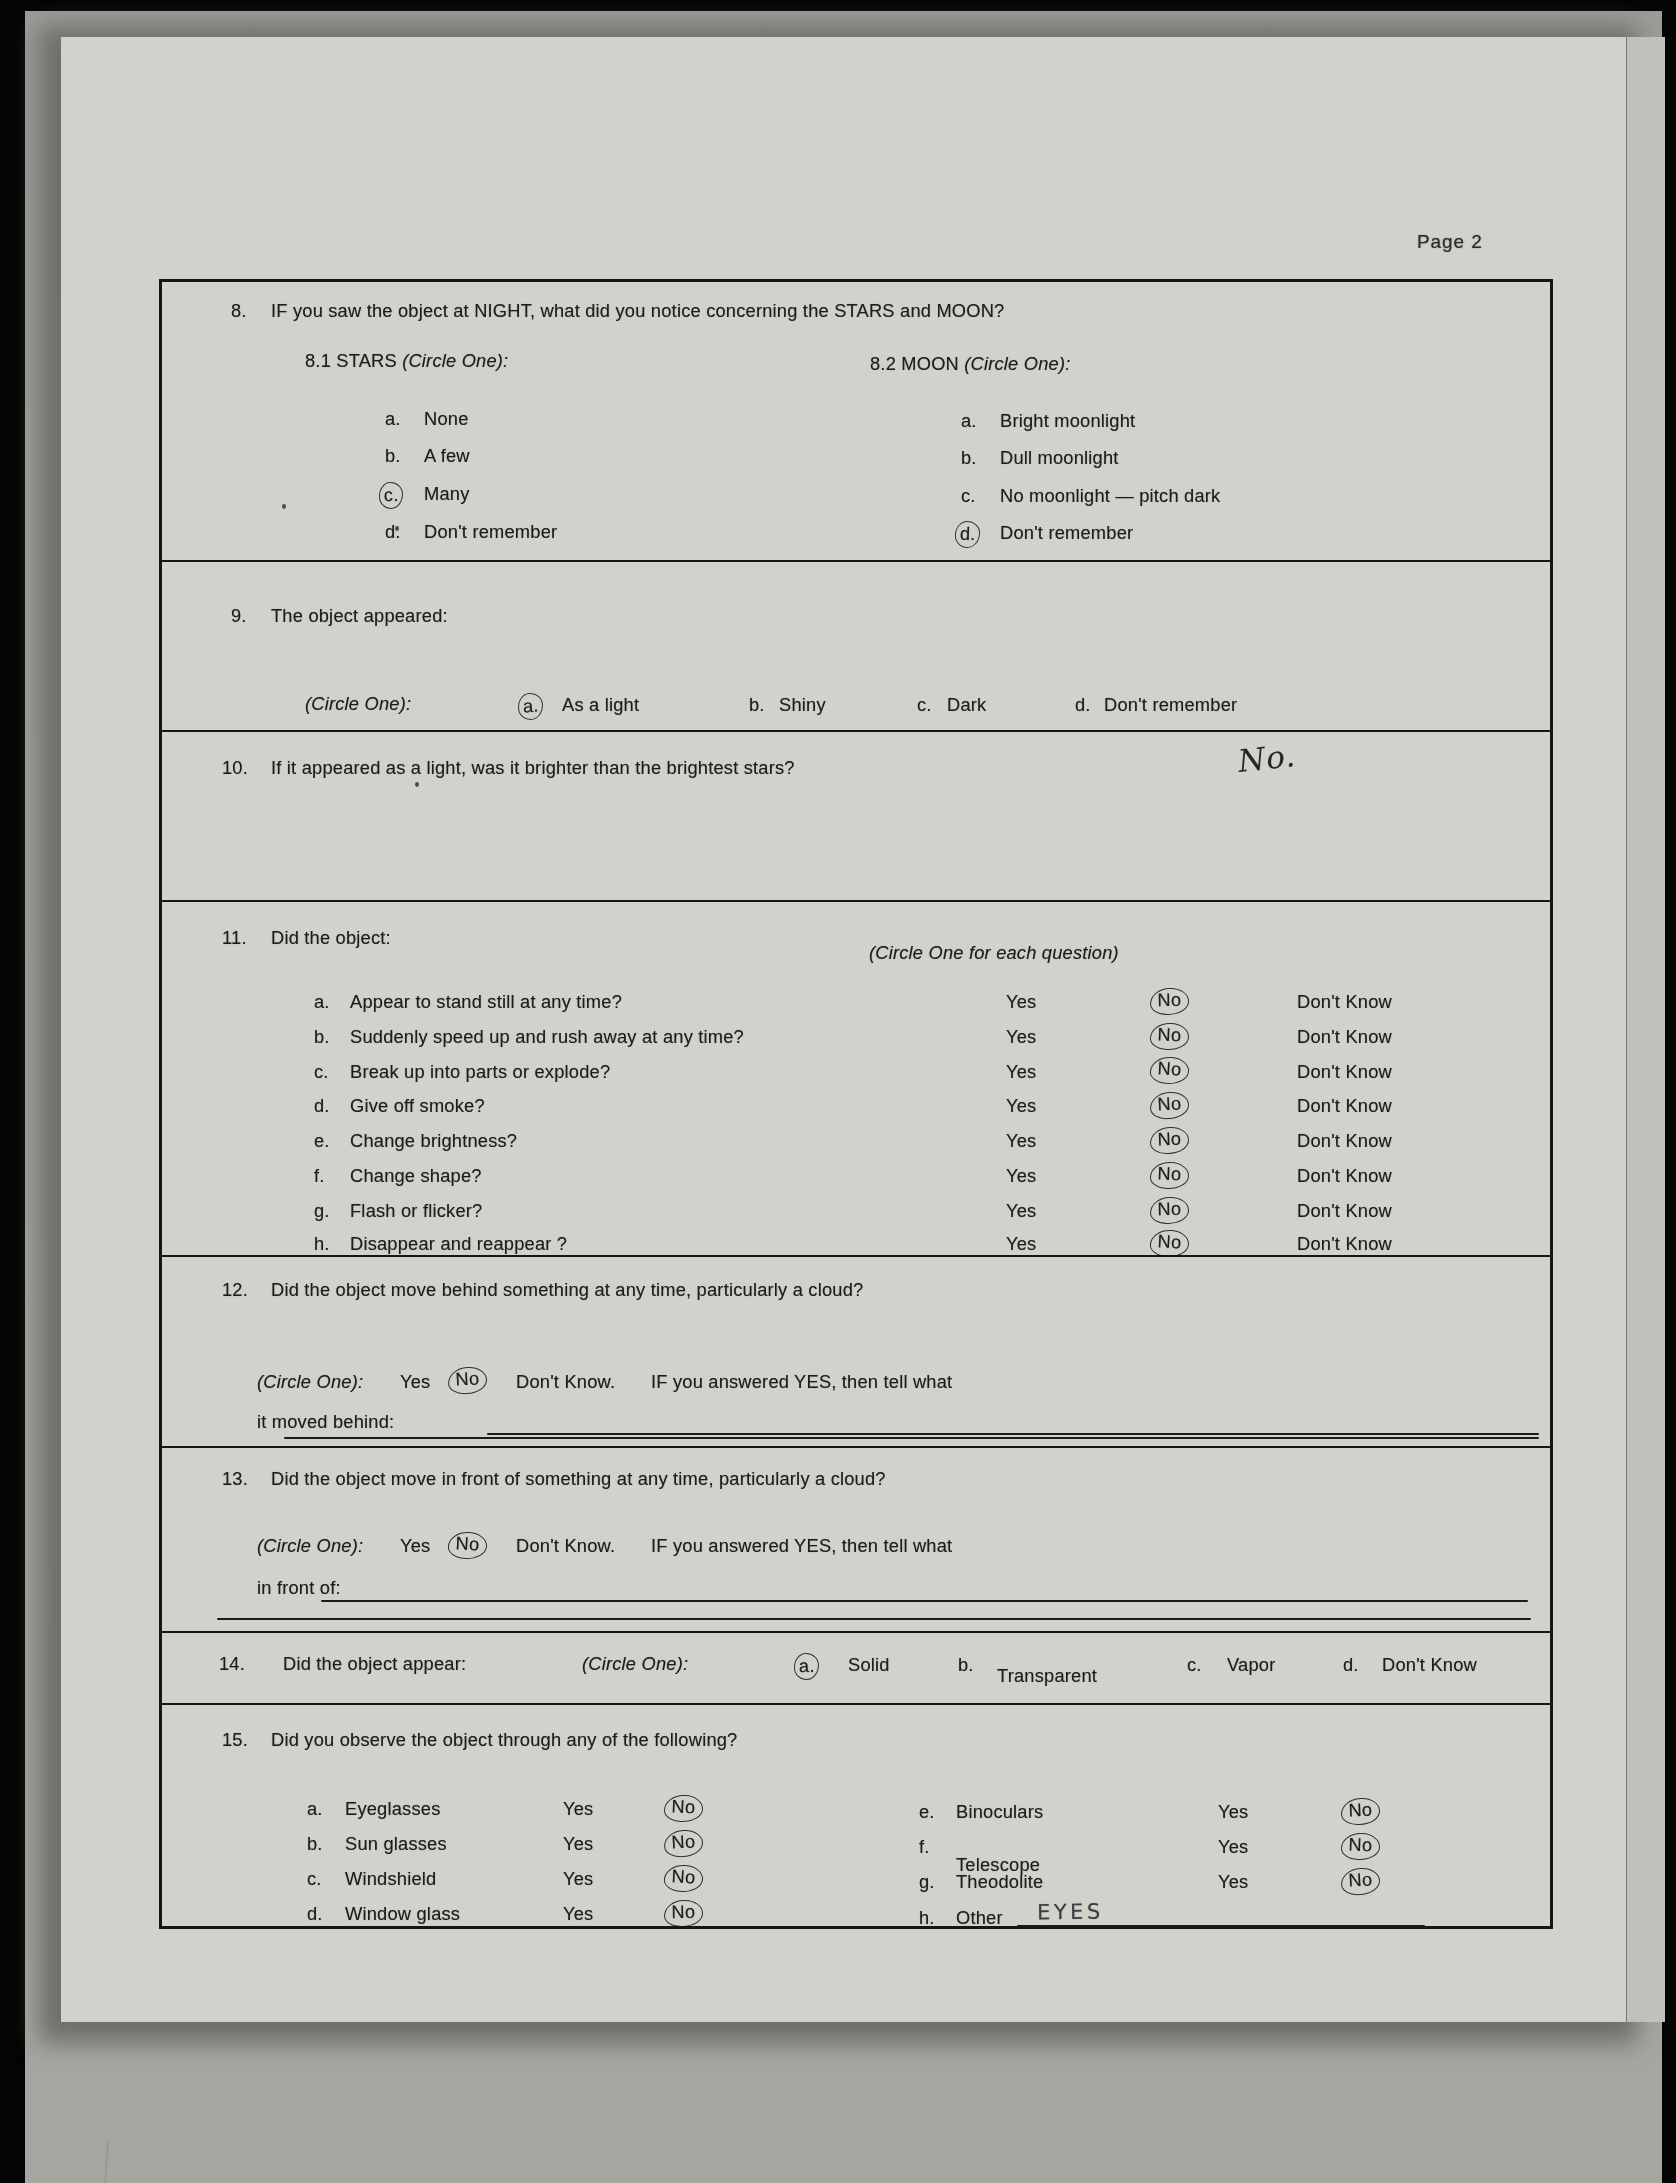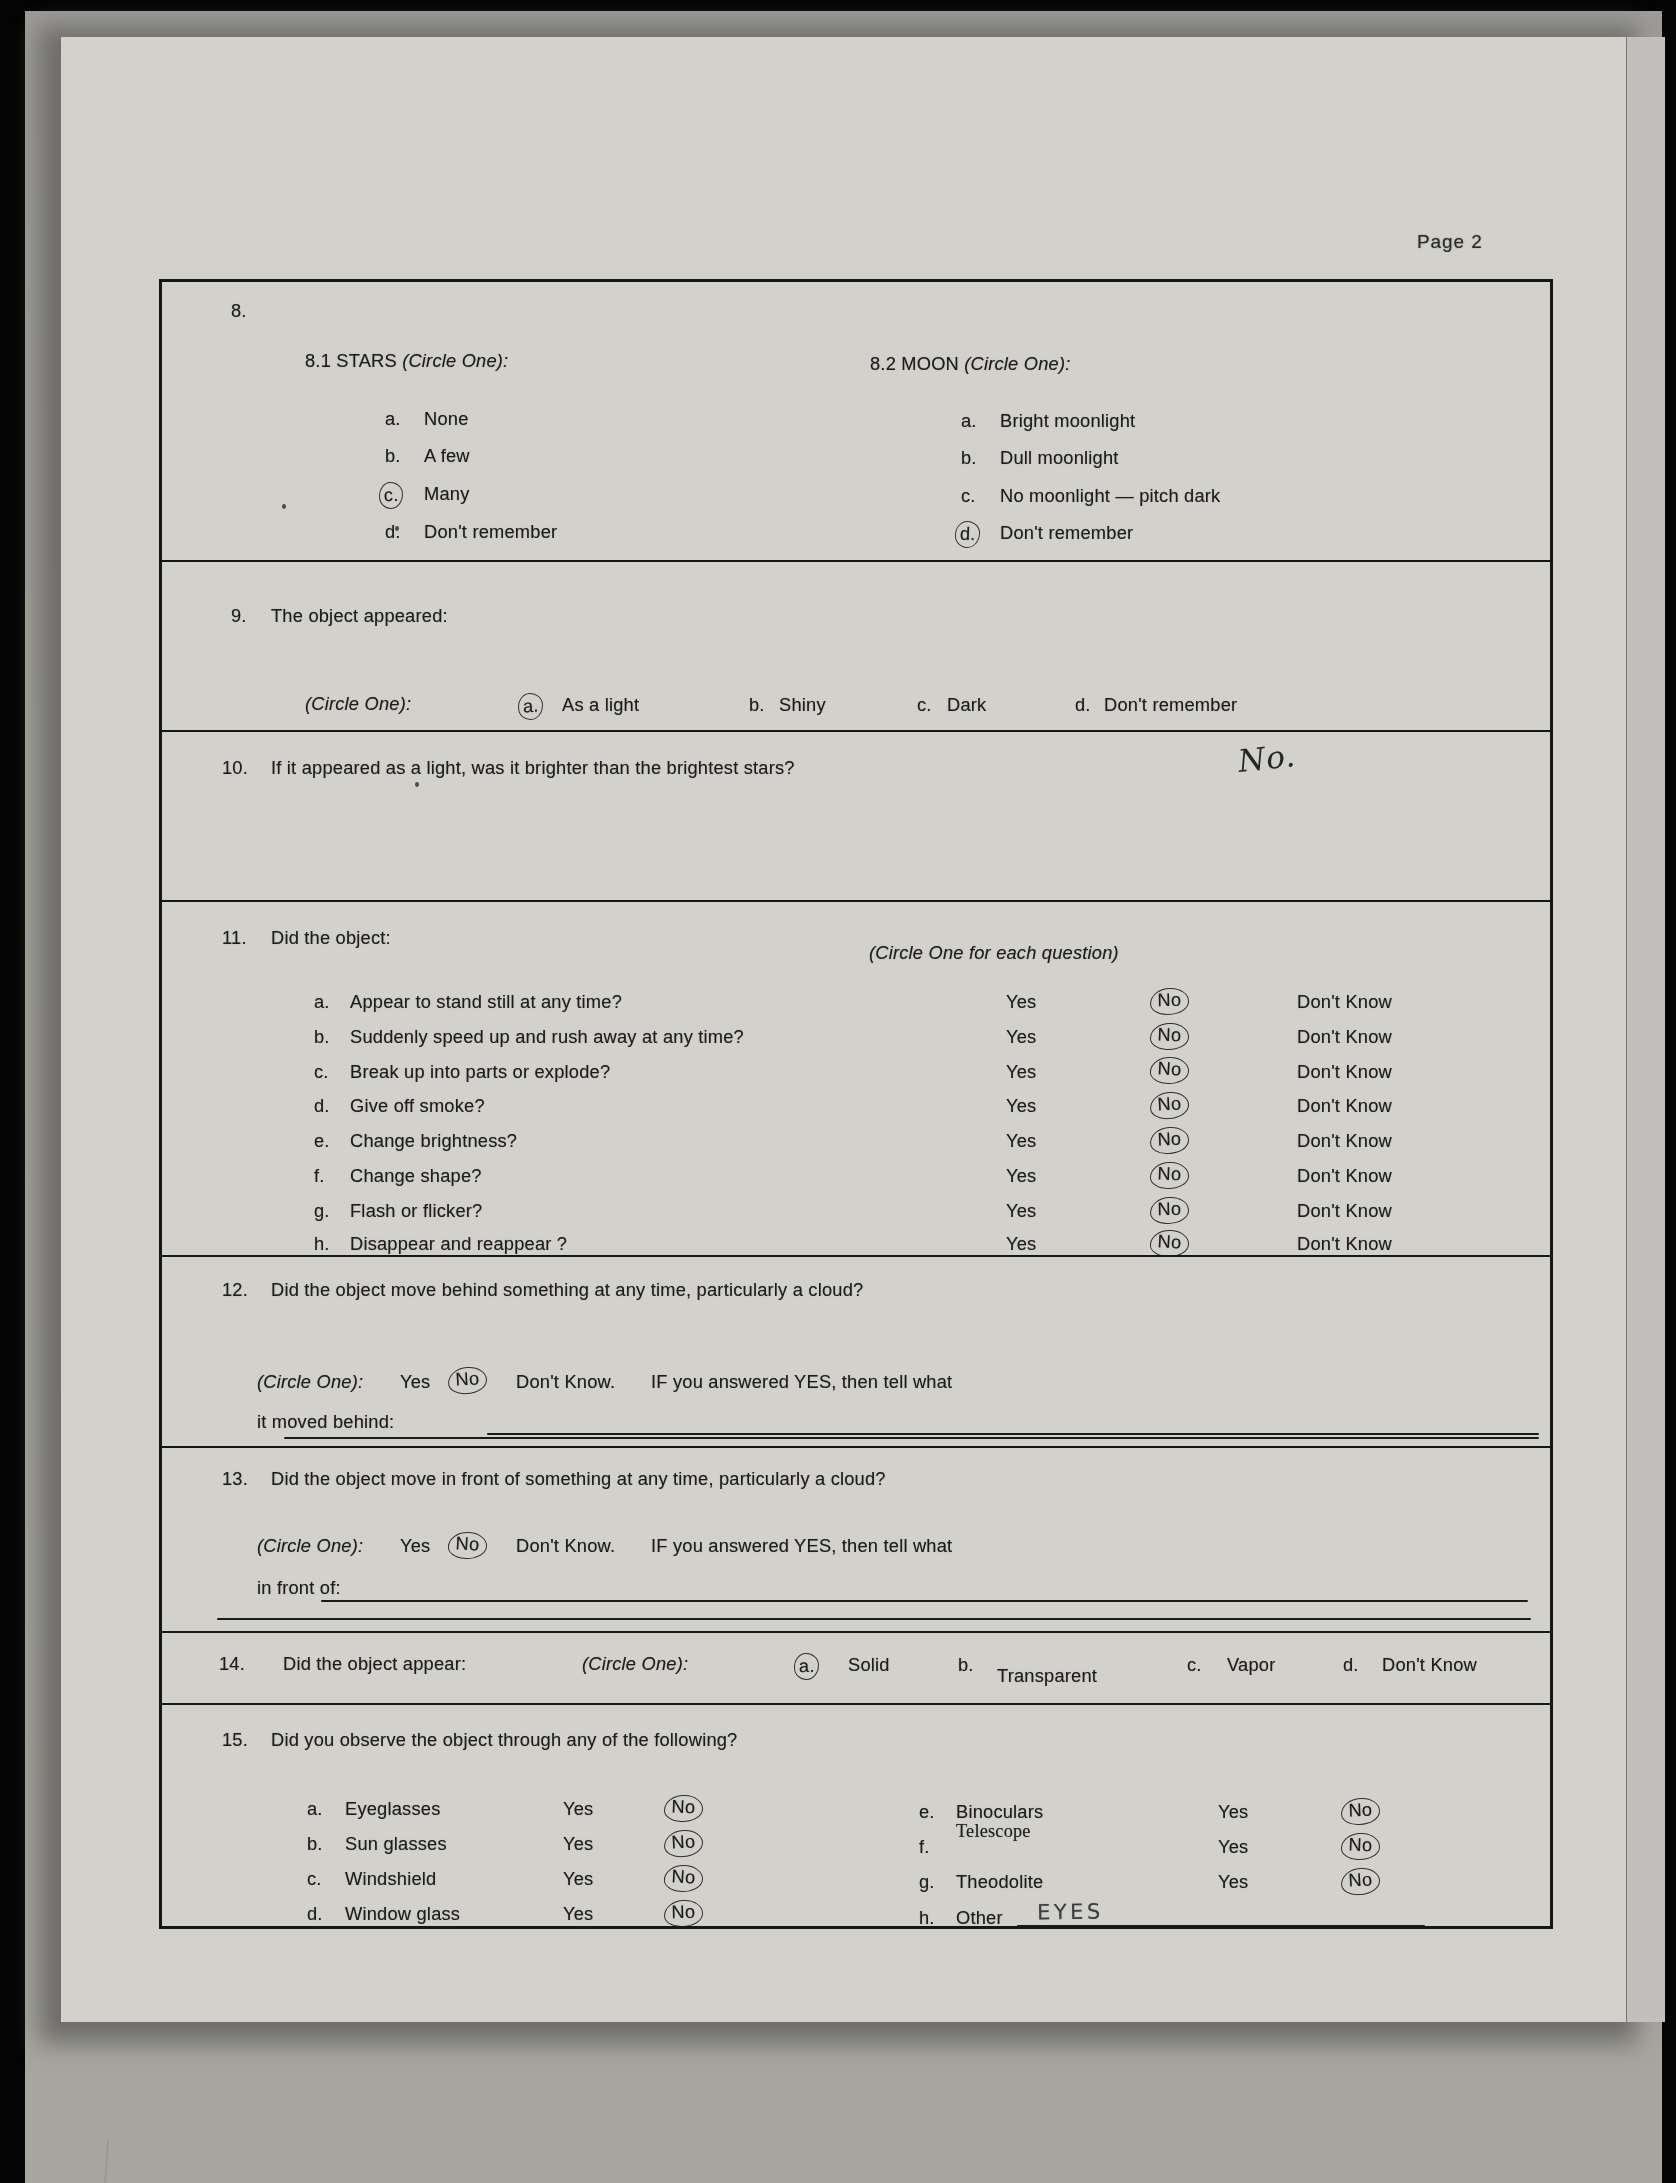--- a/index.html
+++ b/index.html
@@ -57,20 +57,21 @@
 <div class="speck" style="left:282px;top:504px;"></div>
 <div class="speck" style="left:395px;top:526px;"></div>
 <div class="speck" style="left:415px;top:782px;"></div>
 
 <div class="pagelabel">Page 2</div>
 
 <div class="form">
 
   <div class="sec" style="top:0;height:278px;">
     <span class="txt" style="left:69px;top:17.5px;">8.</span>
+    <span class="txt" style="left:109px;top:17.5px;">IF you saw the object at NIGHT, what did you notice concerning the STARS and MOON?</span>
 
     <span class="txt" style="left:143px;top:68px;">
       <span>8.1  STARS</span>
       <span class="it">(Circle One):</span>
     </span>
     <span class="txt" style="left:708px;top:71px;">
       <span>8.2  MOON</span>
       <span class="it">(Circle One):</span>
     </span>
 
@@ -235,21 +236,21 @@
     <span class="txt" style="left:183px;top:198px;">Window glass</span>
     <span class="txt" style="left:401px;top:198px;">Yes</span>
     <span class="txt" style="left:502px;top:195px;"><span class="no-mark r3">No</span></span>
 
     <span class="txt" style="left:757px;top:96px;">e.</span>
     <span class="txt" style="left:794px;top:96px;">Binoculars</span>
     <span class="txt" style="left:1056px;top:96px;">Yes</span>
     <span class="txt" style="left:1179px;top:93px;"><span class="no-mark r5">No</span></span>
 
     <span class="txt" style="left:757px;top:131px;">f.</span>
-    <span class="txt" style="left:794px;top:116px;font-family:Liberation Serif, serif;">Telescope</span>
+    <span class="txt" style="left:794px;top:149px;">Telescope</span>
     <span class="txt" style="left:1056px;top:131px;">Yes</span>
     <span class="txt" style="left:1179px;top:128px;"><span class="no-mark r2">No</span></span>
 
     <span class="txt" style="left:757px;top:166px;">g.</span>
     <span class="txt" style="left:794px;top:166px;">Theodolite</span>
     <span class="txt" style="left:1056px;top:166px;">Yes</span>
     <span class="txt" style="left:1179px;top:163px;"><span class="no-mark r1">No</span></span>
 
     <span class="txt" style="left:757px;top:202px;">h.</span>
     <span class="txt" style="left:794px;top:202px;">Other</span>

